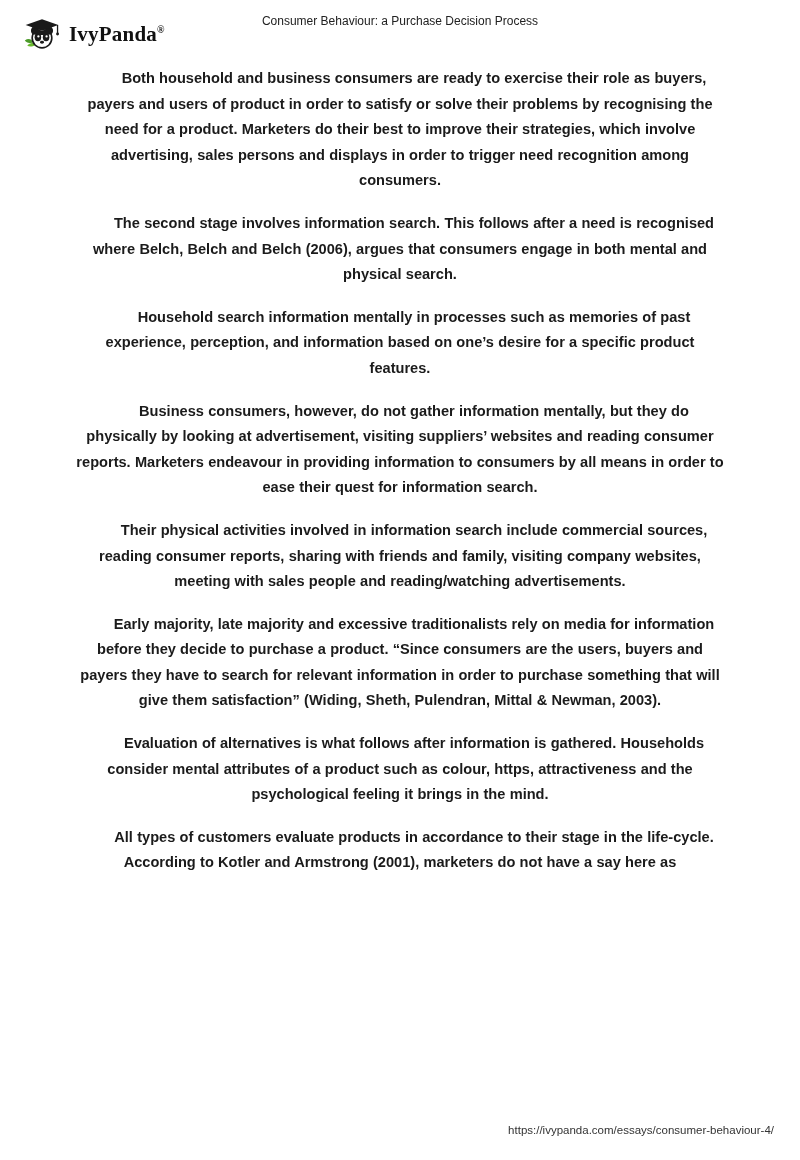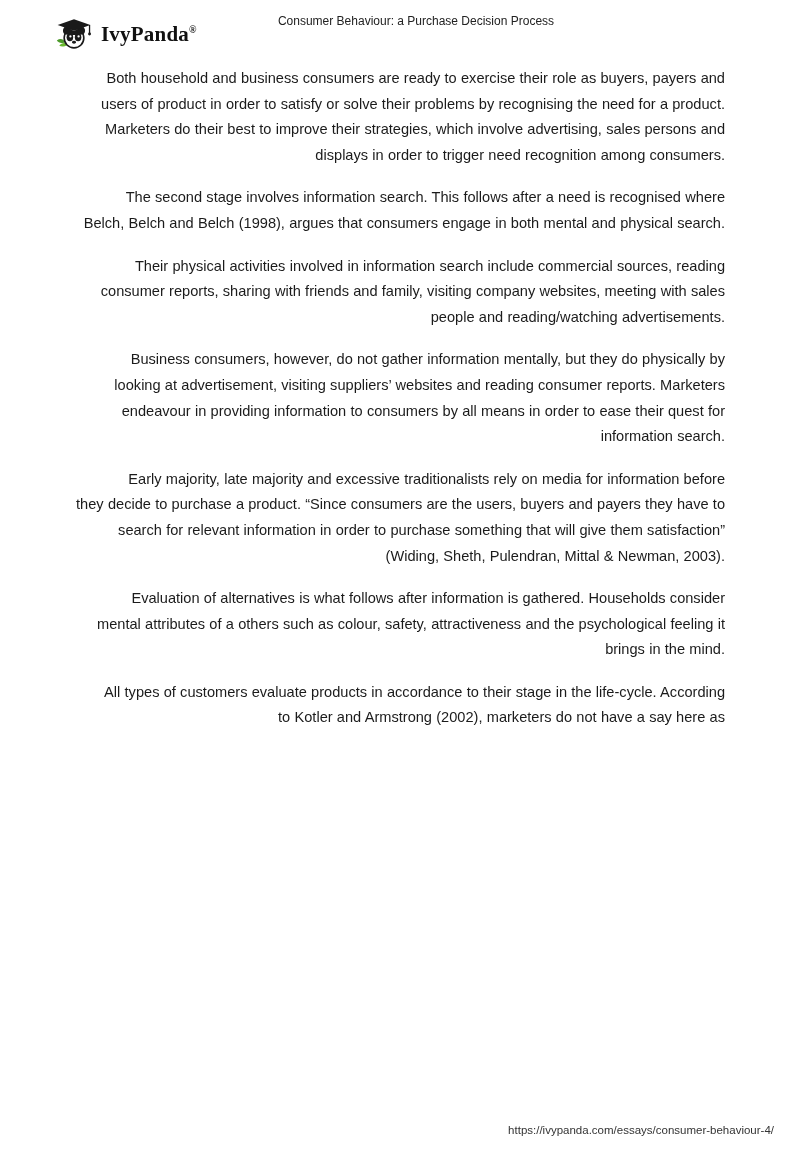--- a/index.html
+++ b/index.html
@@ -22,21 +22,20 @@
     box-sizing: border-box;
   }
 
   
   .header {
     position: absolute;
     top: 0;
     left: 0;
     right: 0;
     height: 62px;
-    margin-left: 32px;
   }
   .brand {
     position: absolute;
     left: 22px;
     top: 16px;
     display: flex;
     align-items: center;
     gap: 7px;
   }
   .brand-logo {
@@ -74,22 +73,23 @@
     top: 66px;
     left: 75px;
     width: 650px;
   }
   .para {
     font-size: 14.6px;
     line-height: 25.6px;
     color: #1b1b1b;
     text-indent: 28px;
     margin: 0 0 17px 0;
-    text-align: right;
+    text-align: center;
     word-spacing: 0.2px;
+    font-weight: bold;
   }
 
   
   .footer {
     position: absolute;
     bottom: 24px;
     right: 26px;
     font-size: 11.5px;
     color: #333333;
   }
@@ -126,25 +126,26 @@
           <circle cx="43" cy="22" r="1.8" fill="#1a1a1a"></circle>
         </svg>
       </span>
       <span class="brand-name"><span>IvyPanda</span><span class="brand-reg">®</span></span>
     </div>
     <div class="doc-title">Consumer Behaviour: a Purchase Decision Process</div>
   </div>
 
   <div class="content">
     <p class="para">Both household and business consumers are ready to exercise their role as buyers, payers and users of product in order to satisfy or solve their problems by recognising the need for a product. Marketers do their best to improve their strategies, which involve advertising, sales persons and displays in order to trigger need recognition among consumers.</p>
-    <p class="para">The second stage involves information search. This follows after a need is recognised where Belch, Belch and Belch (1998), argues that consumers engage in both mental and physical search.</p>
+    <p class="para">The second stage involves information search. This follows after a need is recognised where Belch, Belch and Belch (2006), argues that consumers engage in both mental and physical search.</p>
+    <p class="para">Household search information mentally in processes such as memories of past experience, perception, and information based on one’s desire for a specific product features.</p>
+    <p class="para">Business consumers, however, do not gather information mentally, but they do physically by looking at advertisement, visiting suppliers’ websites and reading consumer reports. Marketers endeavour in providing information to consumers by all means in order to ease their quest for information search.</p>
     <p class="para">Their physical activities involved in information search include commercial sources, reading consumer reports, sharing with friends and family, visiting company websites, meeting with sales people and reading/watching advertisements.</p>
-    <p class="para">Business consumers, however, do not gather information mentally, but they do physically by looking at advertisement, visiting suppliers’ websites and reading consumer reports. Marketers endeavour in providing information to consumers by all means in order to ease their quest for information search.</p>
     <p class="para">Early majority, late majority and excessive traditionalists rely on media for information before they decide to purchase a product. “Since consumers are the users, buyers and payers they have to search for relevant information in order to purchase something that will give them satisfaction” (Widing, Sheth, Pulendran, Mittal &amp; Newman, 2003).</p>
-    <p class="para">Evaluation of alternatives is what follows after information is gathered. Households consider mental attributes of a others such as colour, safety, attractiveness and the psychological feeling it brings in the mind.</p>
-    <p class="para">All types of customers evaluate products in accordance to their stage in the life-cycle. According to Kotler and Armstrong (2002), marketers do not have a say here as</p>
+    <p class="para">Evaluation of alternatives is what follows after information is gathered. Households consider mental attributes of a product such as colour, https, attractiveness and the psychological feeling it brings in the mind.</p>
+    <p class="para">All types of customers evaluate products in accordance to their stage in the life-cycle. According to Kotler and Armstrong (2001), marketers do not have a say here as</p>
   </div>
 
   <div class="footer">
     <a class="footer-link" href="#">https://ivypanda.com/essays/consumer-behaviour-4/</a>
   </div>
 
 </div>
 
 </body></html>

